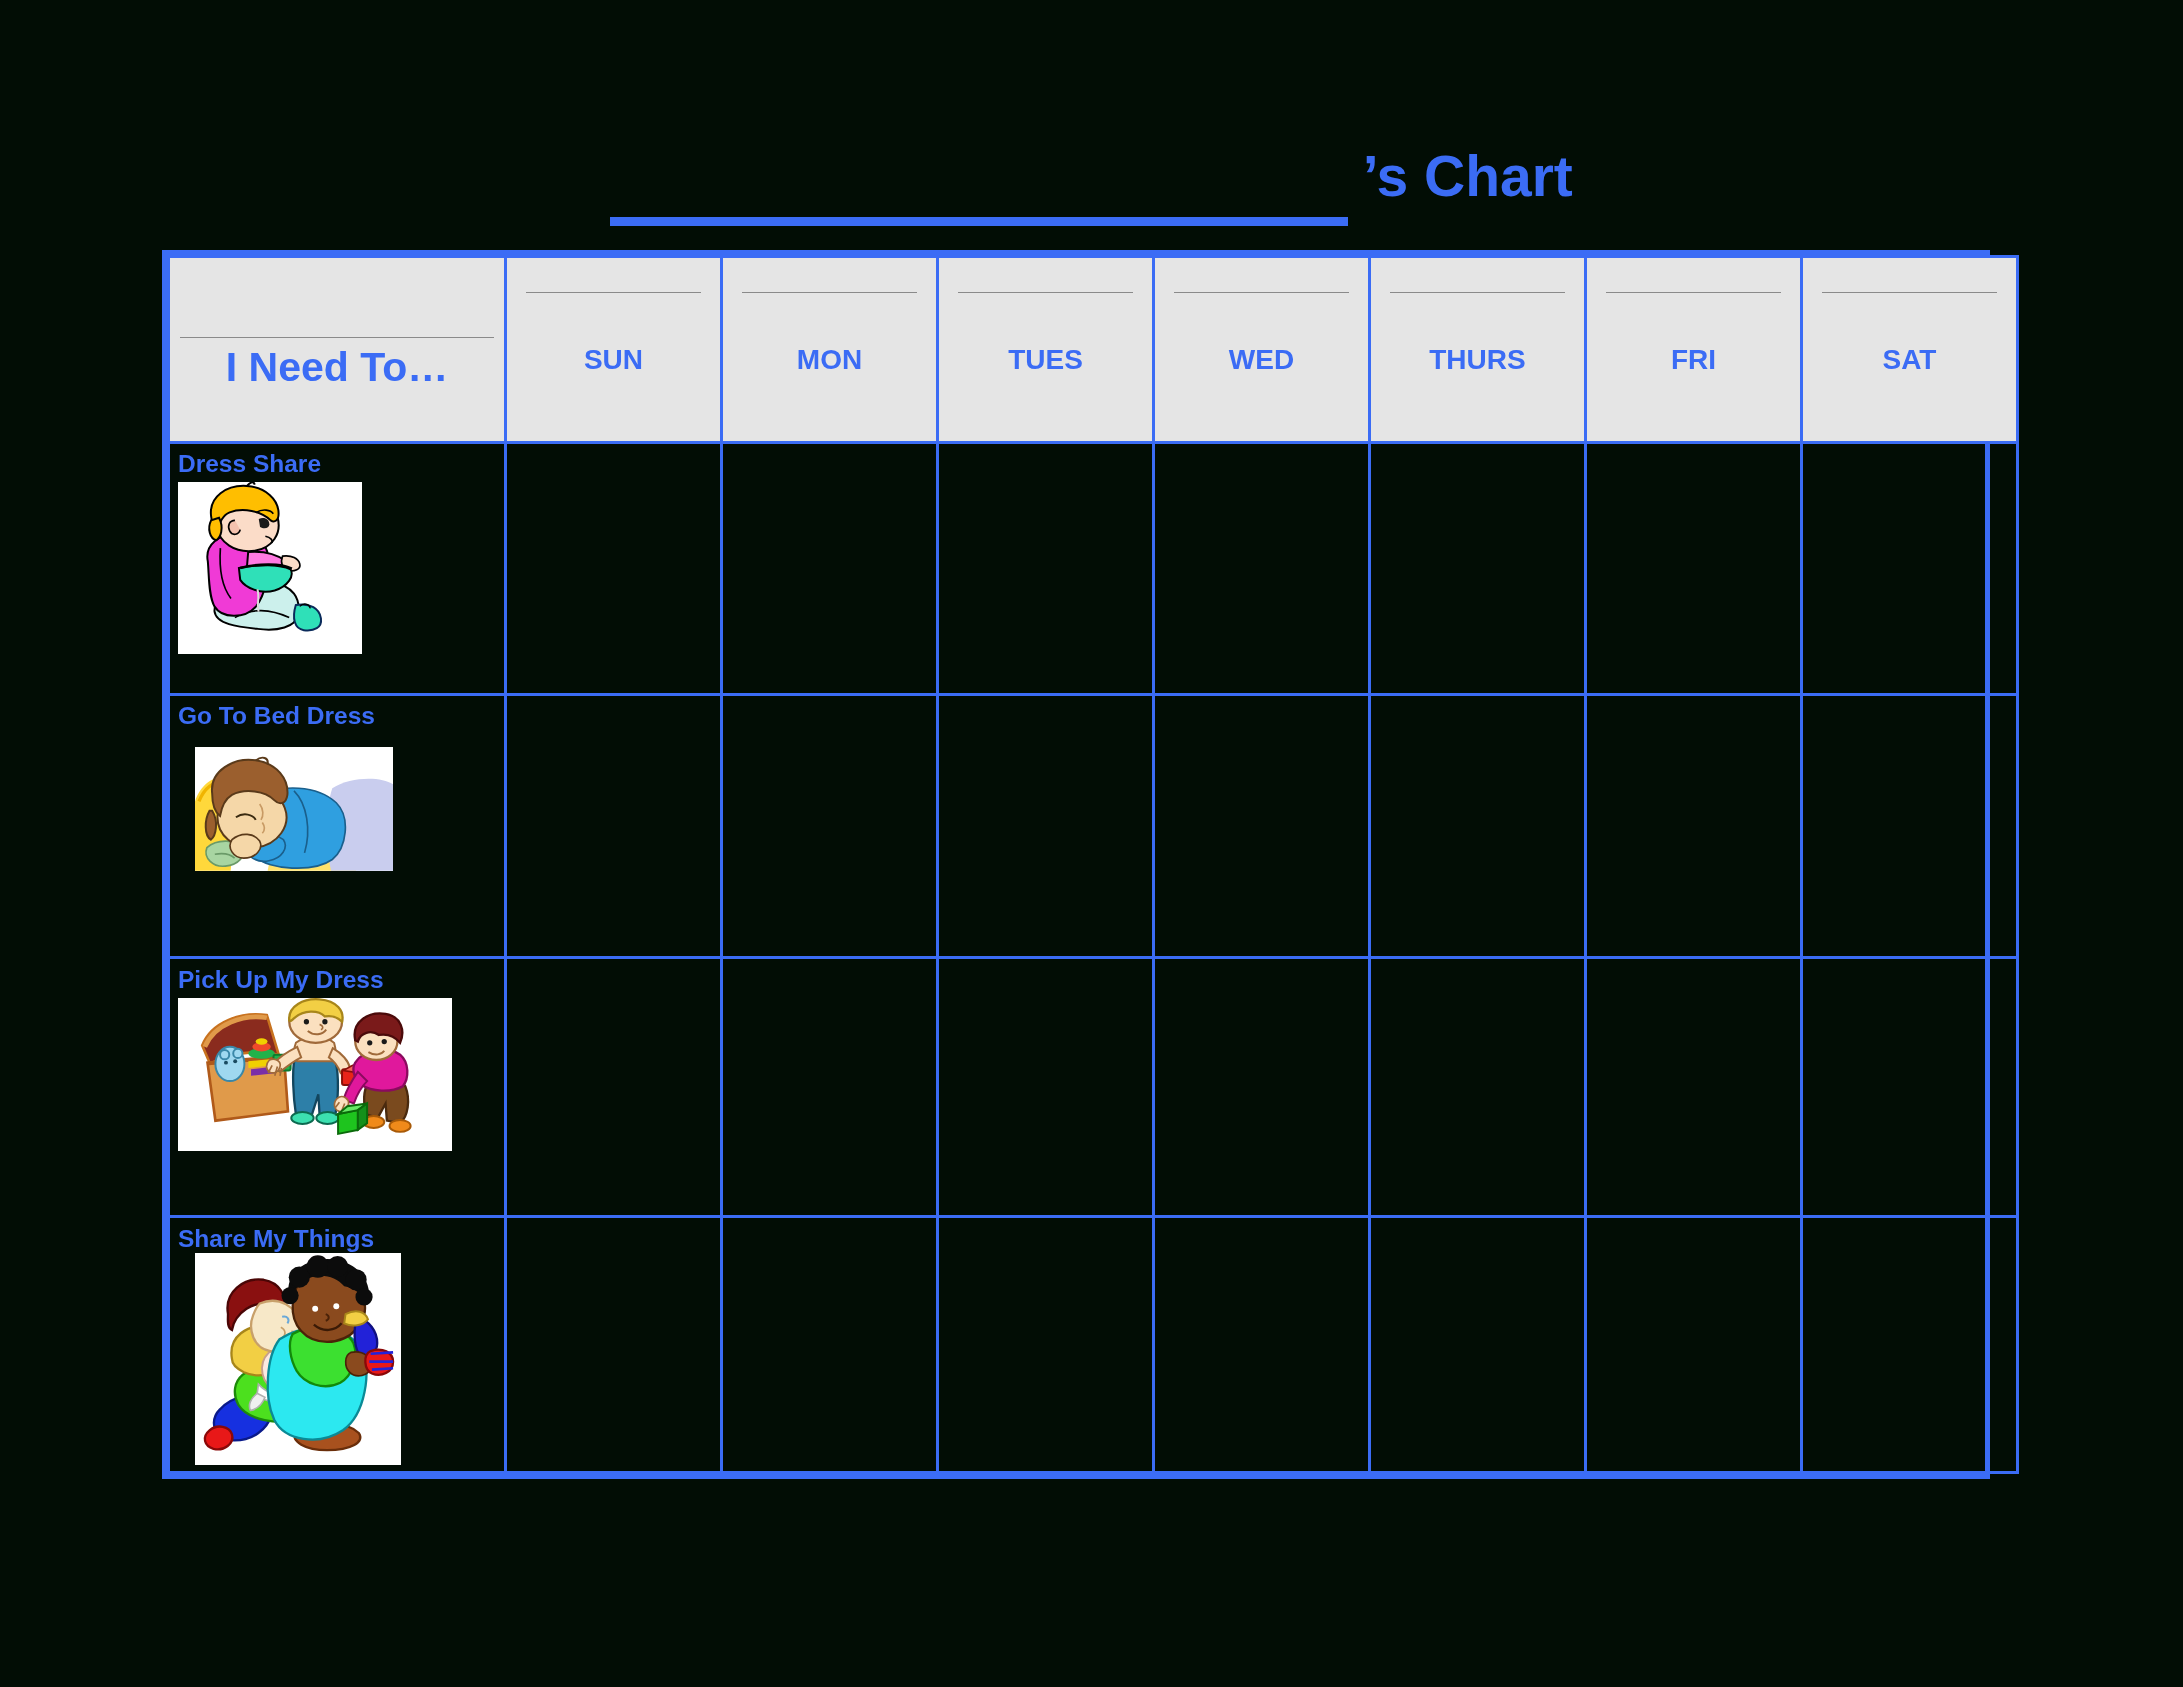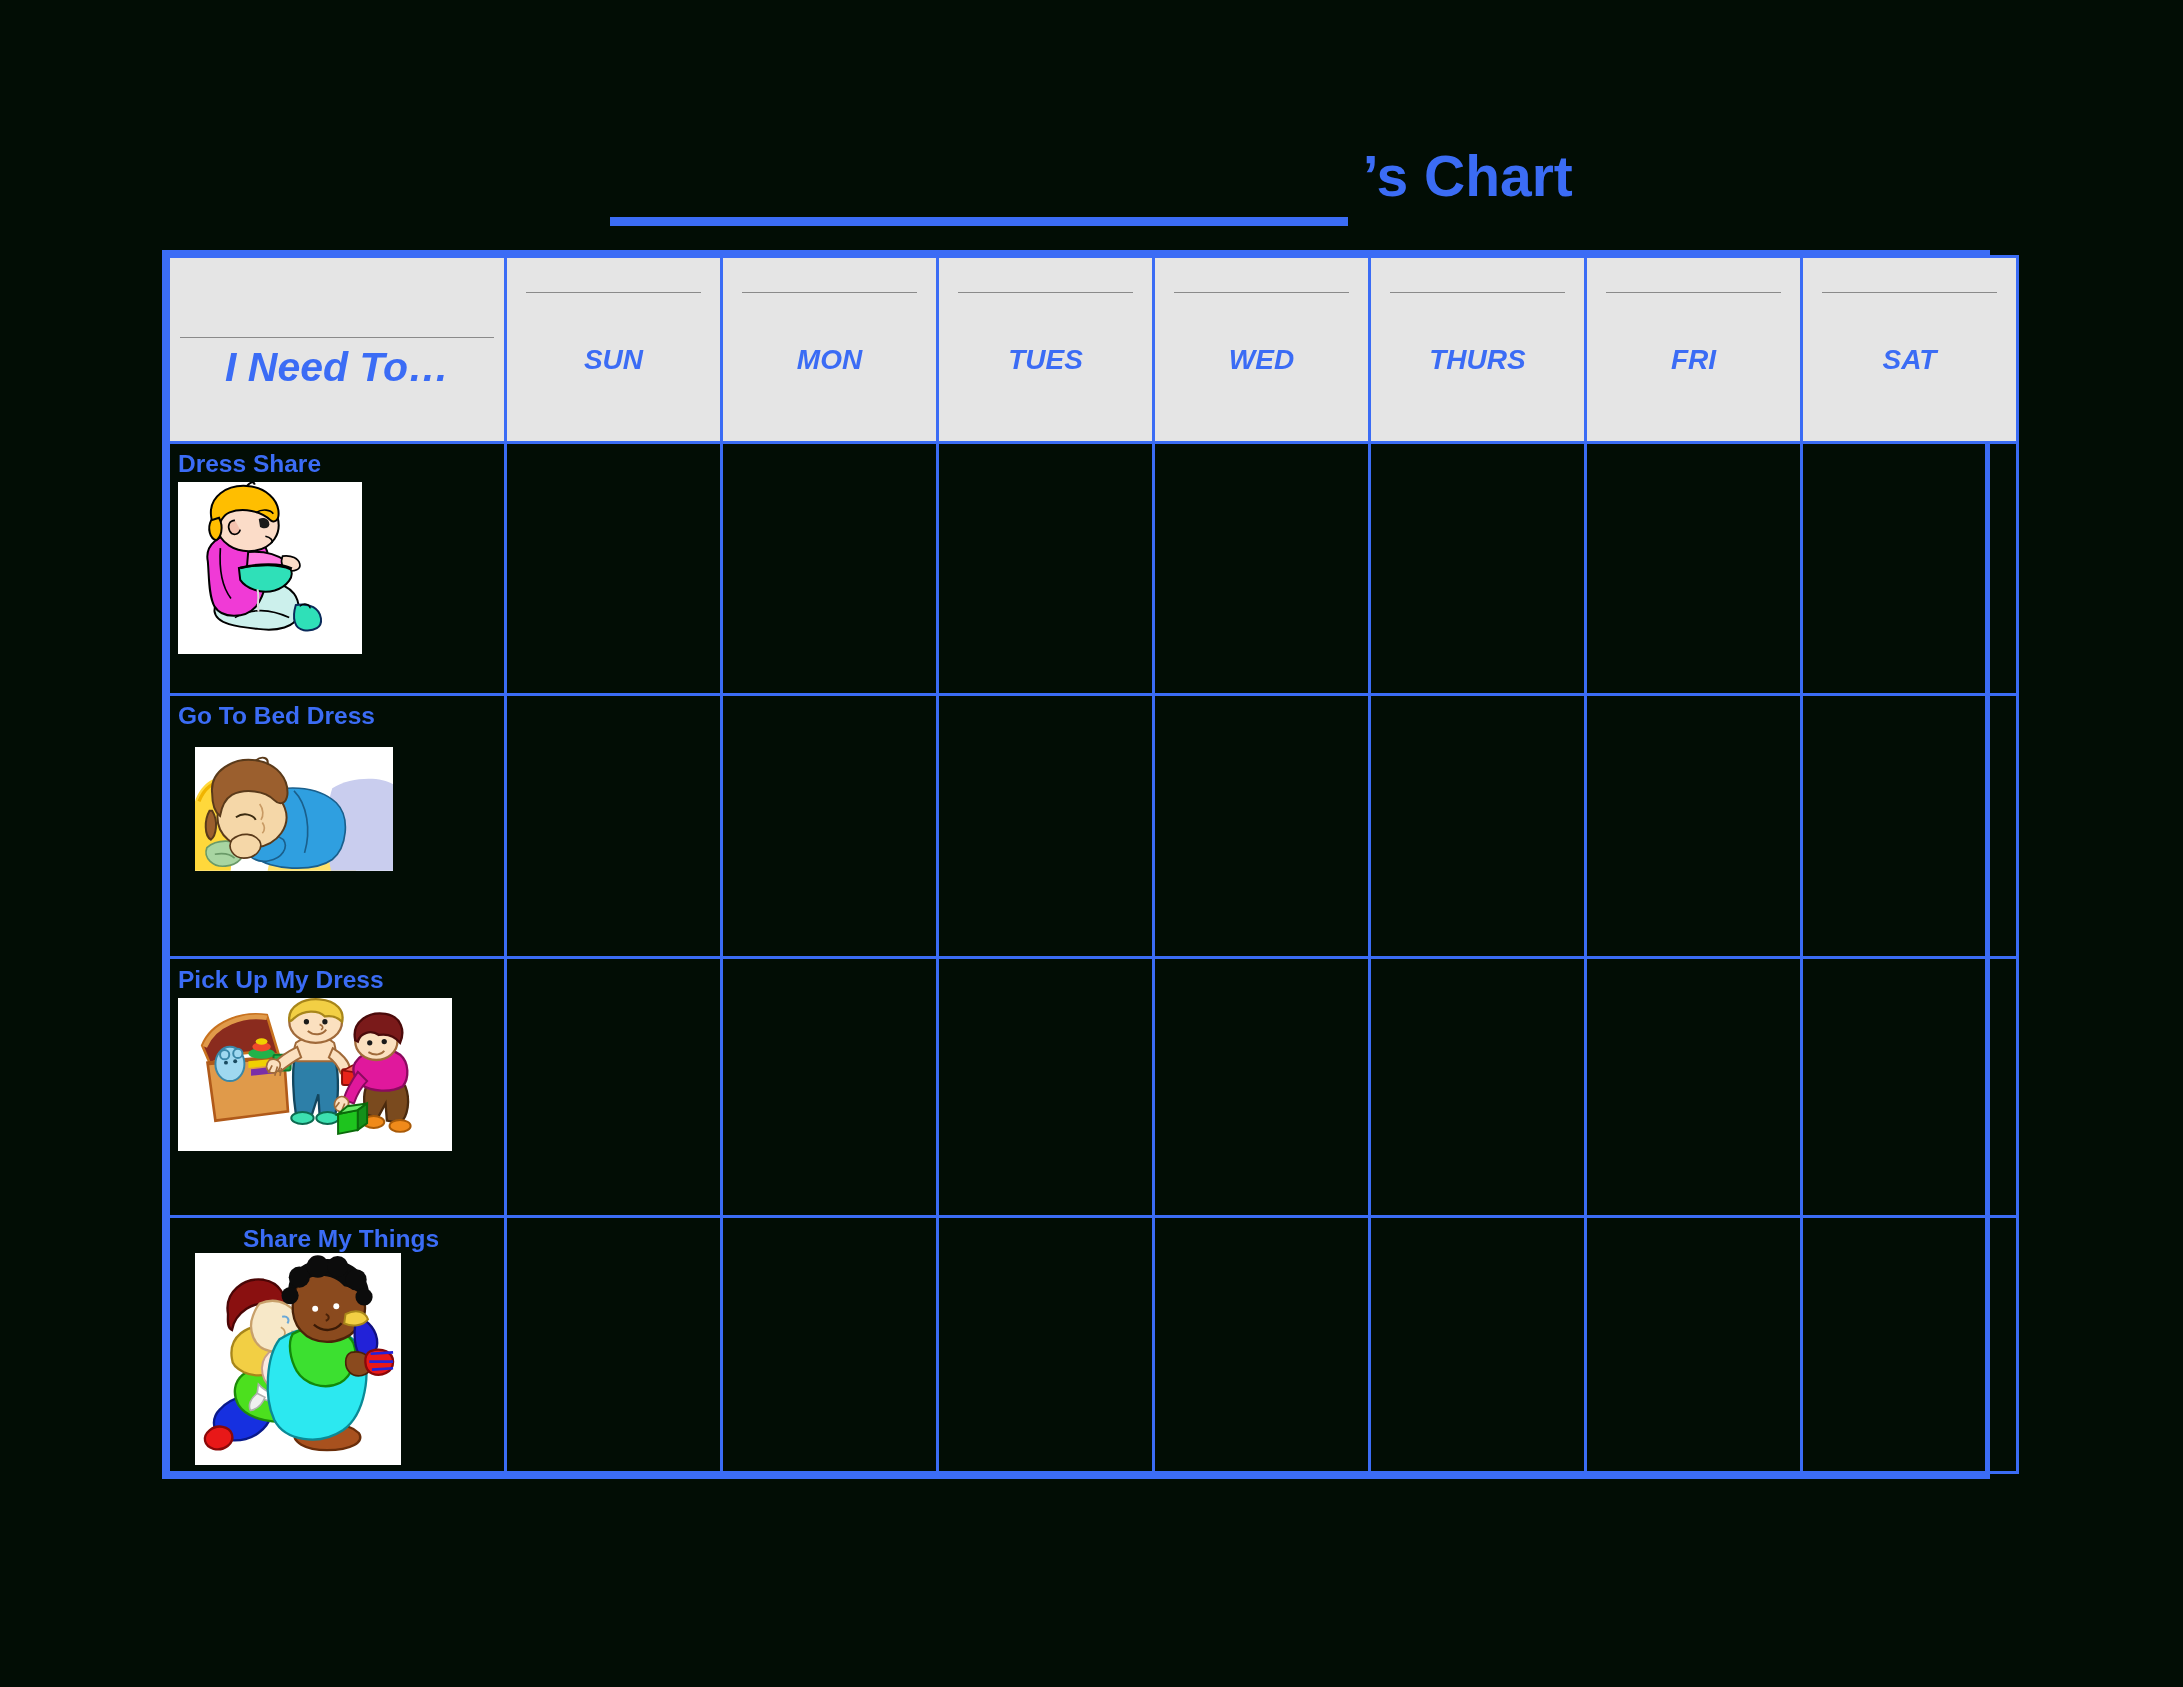--- a/index.html
+++ b/index.html
@@ -111,21 +111,20 @@
   .th-label {
     color: #3b6cf5;
     font-weight: bold;
     font-size: 28px;
     position: absolute;
     top: 85px;
     left: 0;
     width: 100%;
     text-align: center;
     line-height: 33px;
-    font-style: italic;
   }
   .th-label.task-label {
     font-size: 41px;
     top: 85px;
     line-height: 48px;
   }
 
   
   .task-cell {
     background: transparent;
@@ -395,21 +394,21 @@
           </td>
           <td class="day-cell"></td>
           <td class="day-cell"></td>
           <td class="day-cell"></td>
           <td class="day-cell"></td>
           <td class="day-cell"></td>
           <td class="day-cell"></td>
           <td class="day-cell"></td>
         </tr>
 
-        <tr style="height:255px;text-align:center;">
+        <tr style="height:255px;">
           <td class="task-cell">
             <div class="task-name">Share My Things</div>
             <div class="task-art art-share">
               <svg class="art-svg" viewBox="0 0 312 320" xmlns="http://www.w3.org/2000/svg">
                 <rect width="312" height="320" fill="#ffffff"></rect>
 
                 <path d="M152 268 C186 252 232 256 248 272 C258 286 236 298 200 298 C168 298 144 286 152 268 Z" fill="#a8511e" stroke="#6a2e0a" stroke-width="3.5"></path>
 
                 <path d="M50 92 C44 58 74 36 104 40 C128 44 140 64 134 86 C122 74 96 72 78 84 C66 92 58 104 56 116 C48 112 50 100 50 92 Z" fill="#8a1010" stroke="#4a0606" stroke-width="3.5"></path>
 

